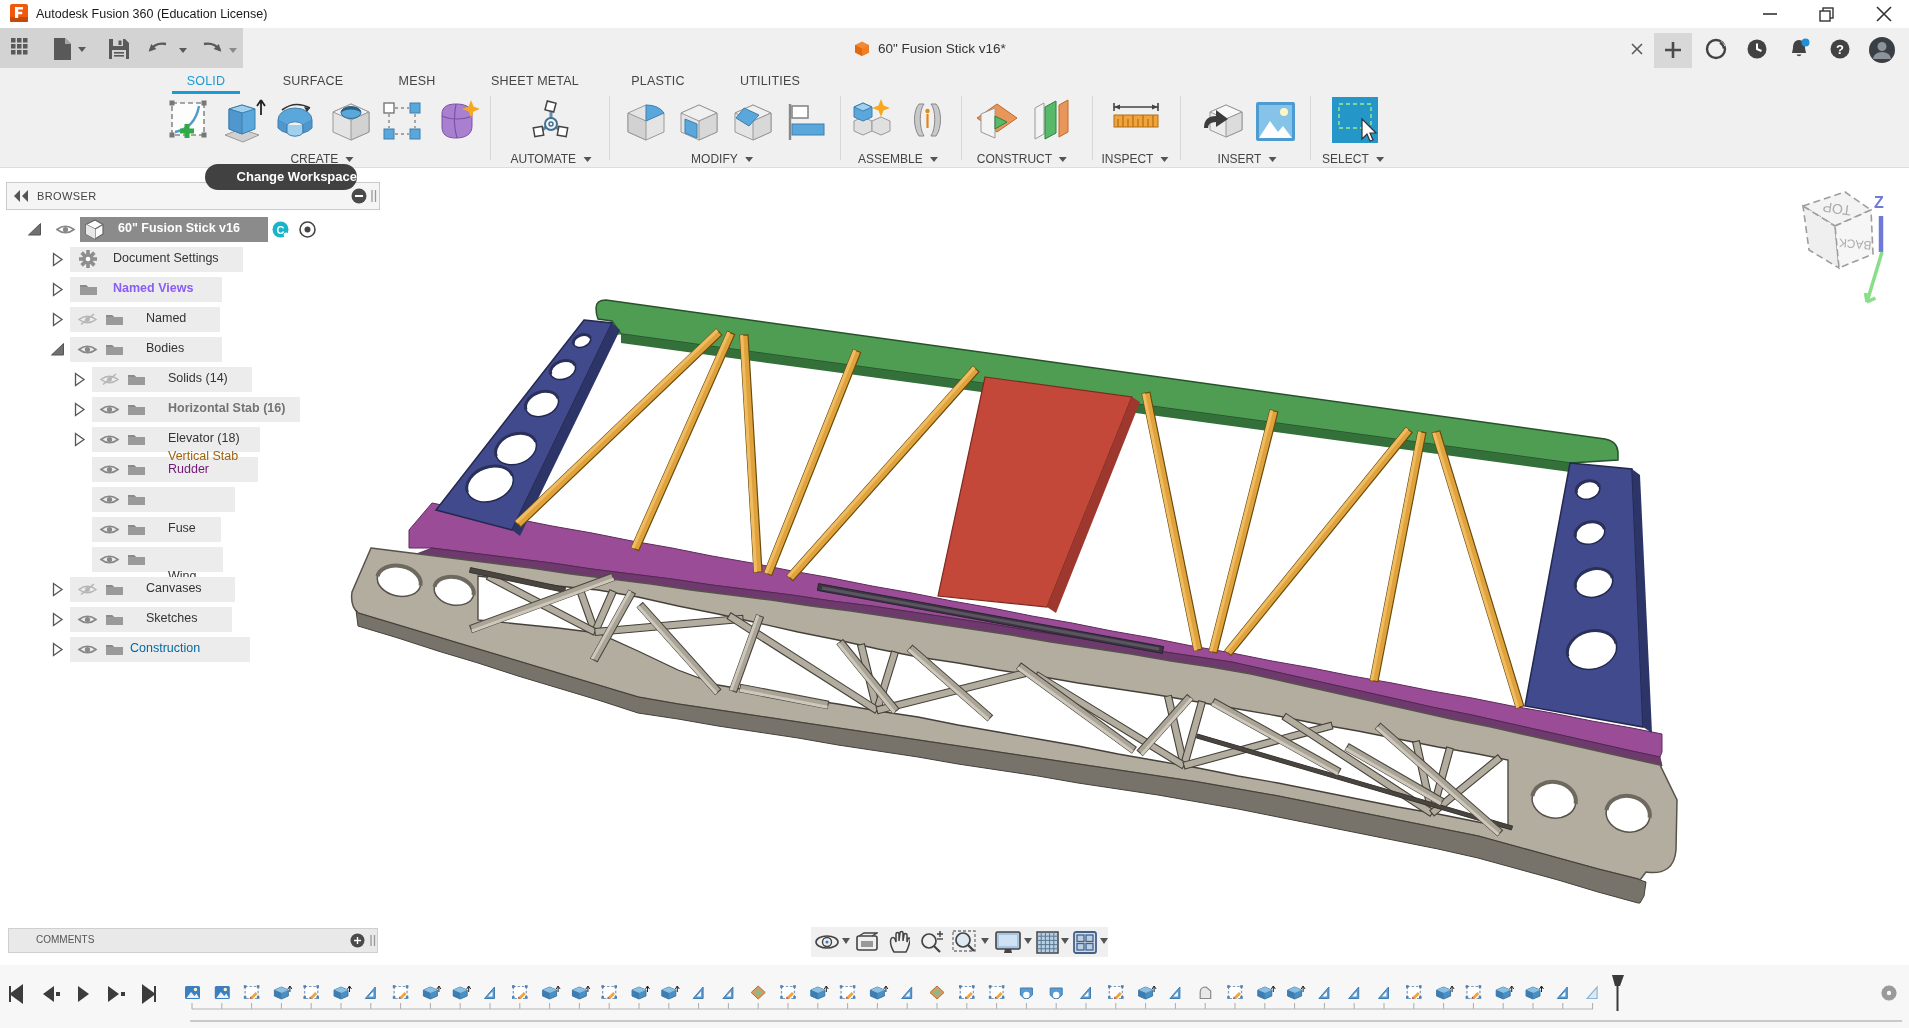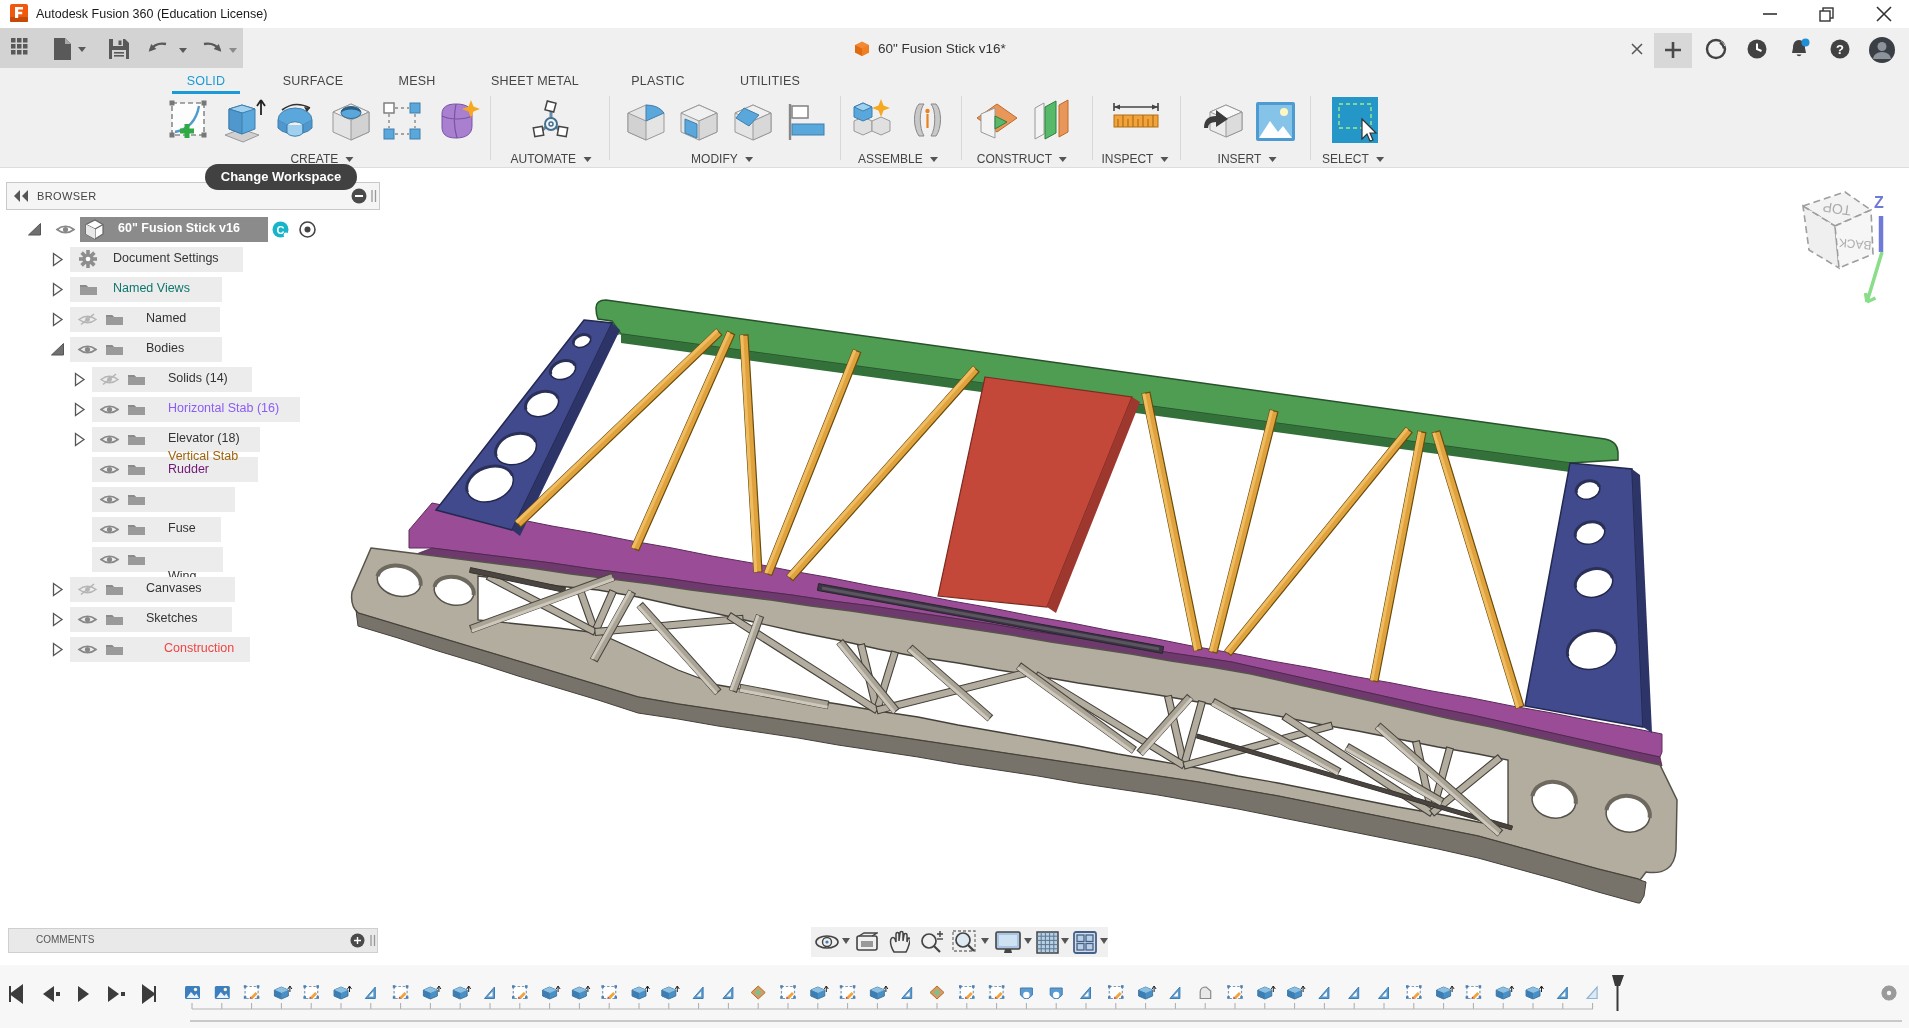--- a/index.html
+++ b/index.html
@@ -7,21 +7,21 @@
 #qat{left:0;top:28px;width:1909px;height:40px;background:#f0f0f0}
 #qatL{left:0;top:0;width:243px;height:40px;background:#d3d3d3}
 #ribbon{left:0;top:68px;width:1909px;height:100px;background:#f0f0f0;border-bottom:1px solid #ddd}
 .rtab{position:absolute;top:6px;font-size:12.5px;color:#444;transform:translateX(-50%);letter-spacing:0.2px}
 .rlabel{position:absolute;top:84px;font-size:12px;color:#444;transform:translateX(-50%);white-space:nowrap}
 .sep{position:absolute;top:28px;width:1px;height:64px;background:#d8d8d8}
 .caret{display:inline-block;width:0;height:0;border-left:4px solid transparent;border-right:4px solid transparent;border-top:5px solid #666;vertical-align:middle;margin-left:4px}
 #design{left:14px;top:12px;width:134px;height:78px;background:#e4e4e4;border-radius:3px;color:#333;font-size:13px;text-align:center;line-height:78px}
 .pill{position:absolute;height:25px;background:#ececec}
 .treetxt{position:absolute;font-size:12.5px;color:#333;white-space:nowrap}
-#tooltip{left:205px;top:164px;width:152px;height:26px;background:#414141;border-radius:13px;color:#fff;font-weight:bold;font-size:13px;text-align:center;line-height:26px;z-index:40}
+#tooltip{left:205px;top:164px;width:152px;height:26px;background:#414141;border-radius:13px;color:#fff;font-weight:bold;font-size:13px;text-align:right;line-height:26px;z-index:40}
 #browserhdr{left:6px;top:182px;width:374px;height:28px;background:#f5f5f5;border:1px solid #c9c9c9}
 #comments{left:8px;top:928px;width:370px;height:25px;background:#e9e9e9;border:1px solid #cfcfcf}
 #navbar{left:811px;top:927px;width:297px;height:30px;background:#f0f0f0}
 #timeline{left:0;top:965px;width:1909px;height:63px;background:#f7f7f7}
 .smallcap{font-size:10px;color:#555}
 </style>
 
 </head><body>
 <div id="titlebar" class="abs">
     <svg class="abs" style="left:10px;top:4px" width="20" height="20">
@@ -311,21 +311,21 @@
   </svg>
 <div class="treetxt" style="left:113px;top:251px;color:#333;font-weight:normal">Document Settings</div>
 <div class="pill" style="left:70px;top:277px;width:152px"></div>
 <svg class="abs" style="left:51px;top:282px" width="13" height="15">
     <path d="M2.5 1.5 L11 7.5 L2.5 13.5 Z" fill="#fdfdfd" stroke="#555" stroke-width="1.3"></path>
   </svg>
 <svg class="abs" style="left:79px;top:282px" width="19" height="14">
     <path d="M1 3 L7 3 L9 5 L18 5 L18 13 L1 13 Z" fill="#9a9a9a"></path>
     <path d="M1 3 L7 3 L9 5 L1 5 Z" fill="#8a8a8a"></path>
   </svg>
-<div class="treetxt" style="left:113px;top:281px;color:#0f766e;font-weight:normal">Named Views</div>
+<div class="treetxt" style="left:113px;top:281px;color:#8b5cf6;font-weight:bold">Named Views</div>
 <div class="pill" style="left:70px;top:307px;width:150px"></div>
 <svg class="abs" style="left:51px;top:312px" width="13" height="15">
     <path d="M2.5 1.5 L11 7.5 L2.5 13.5 Z" fill="#fdfdfd" stroke="#555" stroke-width="1.3"></path>
   </svg>
 <svg class="abs" style="left:77px;top:312px" width="21" height="15">
     <path d="M2 7.5 Q10.5 1 19 7.5 Q10.5 14 2 7.5 Z" fill="none" stroke="#b5b5b5" stroke-width="1.5"></path>
     <circle cx="10.5" cy="7.5" r="2.4" fill="#b5b5b5"></circle>
     <line x1="4" y1="12.5" x2="17" y2="2" stroke="#b5b5b5" stroke-width="1.6"></line>
   </svg>
 <svg class="abs" style="left:105px;top:312px" width="19" height="14">
@@ -365,21 +365,21 @@
     <path d="M2.5 1.5 L11 7.5 L2.5 13.5 Z" fill="#fdfdfd" stroke="#555" stroke-width="1.3"></path>
   </svg>
 <svg class="abs" style="left:99px;top:402px" width="21" height="15">
     <path d="M2 7.5 Q10.5 1 19 7.5 Q10.5 14 2 7.5 Z" fill="none" stroke="#888" stroke-width="1.6"></path>
     <circle cx="10.5" cy="7.5" r="2.6" fill="#888"></circle>
   </svg>
 <svg class="abs" style="left:127px;top:402px" width="19" height="14">
     <path d="M1 3 L7 3 L9 5 L18 5 L18 13 L1 13 Z" fill="#9a9a9a"></path>
     <path d="M1 3 L7 3 L9 5 L1 5 Z" fill="#8a8a8a"></path>
   </svg>
-<div class="treetxt" style="left:168px;top:401px;color:#8b5cf6;font-weight:normal">Horizontal Stab (16)</div>
+<div class="treetxt" style="left:168px;top:401px;color:#737373;font-weight:bold">Horizontal Stab (16)</div>
 <div class="pill" style="left:92px;top:427px;width:168px"></div>
 <svg class="abs" style="left:73px;top:432px" width="13" height="15">
     <path d="M2.5 1.5 L11 7.5 L2.5 13.5 Z" fill="#fdfdfd" stroke="#555" stroke-width="1.3"></path>
   </svg>
 <svg class="abs" style="left:99px;top:432px" width="21" height="15">
     <path d="M2 7.5 Q10.5 1 19 7.5 Q10.5 14 2 7.5 Z" fill="none" stroke="#888" stroke-width="1.6"></path>
     <circle cx="10.5" cy="7.5" r="2.6" fill="#888"></circle>
   </svg>
 <svg class="abs" style="left:127px;top:432px" width="19" height="14">
     <path d="M1 3 L7 3 L9 5 L18 5 L18 13 L1 13 Z" fill="#9a9a9a"></path>
@@ -458,21 +458,21 @@
     <path d="M2.5 1.5 L11 7.5 L2.5 13.5 Z" fill="#fdfdfd" stroke="#555" stroke-width="1.3"></path>
   </svg>
 <svg class="abs" style="left:77px;top:642px" width="21" height="15">
     <path d="M2 7.5 Q10.5 1 19 7.5 Q10.5 14 2 7.5 Z" fill="none" stroke="#888" stroke-width="1.6"></path>
     <circle cx="10.5" cy="7.5" r="2.6" fill="#888"></circle>
   </svg>
 <svg class="abs" style="left:105px;top:642px" width="19" height="14">
     <path d="M1 3 L7 3 L9 5 L18 5 L18 13 L1 13 Z" fill="#9a9a9a"></path>
     <path d="M1 3 L7 3 L9 5 L1 5 Z" fill="#8a8a8a"></path>
   </svg>
-<div class="treetxt" style="left:164px;top:641px;color:#ef4444;font-weight:normal">Construction</div>
+<div class="treetxt" style="left:130px;top:641px;color:#0369a1;font-weight:normal">Construction</div>
 <svg class="abs" style="left:0;top:0" width="1909" height="1028">
     <path d="M409 530 L432 503 L472 511 L512 518 L552 526 L592 533 L632 541 L672 548 L712 556 L752 563 L792 571 L832 578 L872 586 L912 593 L952 601 L992 608 L1032 616 L1072 623 L1112 631 L1152 638 L1192 646 L1232 653 L1272 661 L1312 668 L1352 676 L1392 683 L1432 691 L1472 698 L1512 706 L1552 713 L1592 721 L1632 728 L1662 734 L1662 752 L1660 757 L1632 751 L1592 742 L1552 733 L1512 724 L1472 715 L1432 707 L1392 698 L1352 689 L1312 680 L1272 671 L1232 662 L1192 656 L1152 650 L1112 643 L1072 637 L1032 631 L992 624 L952 618 L912 612 L872 606 L832 601 L792 595 L752 590 L712 585 L672 579 L632 574 L592 569 L552 563 L512 558 L472 553 L432 548 L409 548 Z" fill="#9b4c97" stroke="#5e2c5c" stroke-width="1"></path>
     <path d="M432 548 L472 553 L512 558 L552 563 L592 569 L632 574 L672 579 L712 585 L752 590 L792 595 L832 601 L872 606 L912 612 L952 618 L992 624 L1032 631 L1072 637 L1112 643 L1152 650 L1192 656 L1232 662 L1272 671 L1312 680 L1352 689 L1392 698 L1432 707 L1472 715 L1512 724 L1552 733 L1592 742 L1632 751 L1660 757 L1662 766 L1660 766 L1632 760 L1592 751 L1552 742 L1512 733 L1472 724 L1432 716 L1392 707 L1352 698 L1312 689 L1272 680 L1232 671 L1192 665 L1152 659 L1112 652 L1072 646 L1032 640 L992 633 L952 627 L912 621 L872 615 L832 610 L792 604 L752 599 L712 594 L672 588 L632 583 L592 578 L552 572 L512 567 L472 562 L432 557 L411 556 Z" fill="#6e3a6d" stroke="#4a2449" stroke-width="0.8"></path>
     <path d="M371 548 L411 553 L451 558 L491 563 L531 568 L571 574 L611 579 L651 584 L691 590 L731 595 L771 600 L811 606 L851 611 L891 617 L931 623 L971 629 L1011 635 L1051 642 L1091 648 L1131 654 L1171 661 L1211 667 L1251 674 L1291 683 L1331 692 L1371 701 L1411 710 L1451 719 L1491 727 L1531 736 L1571 745 L1611 754 L1651 763 L1660 765 L1677 800 L1676 850 Q1674 876 1646 872 L1640 880 L1640 880 L1638 879 L1598 869 L1558 858 L1518 847 L1478 836 L1438 828 L1398 820 L1358 812 L1318 804 L1278 796 L1238 789 L1198 782 L1158 776 L1118 770 L1078 764 L1038 758 L998 752 L958 746 L918 740 L878 734 L838 728 L798 722 L758 716 L718 710 L678 704 L638 697 L598 685 L558 673 L518 661 L478 649 L438 637 L398 625 L358 613 Q350 606 352 592 Z" fill="#b3ada0" stroke="#57534a" stroke-width="1.5"></path>
     <path d="M356 610 L358 613 L398 625 L438 637 L478 649 L518 661 L558 673 L598 685 L638 697 L678 704 L718 710 L758 716 L798 722 L838 728 L878 734 L918 740 L958 746 L998 752 L1038 758 L1078 764 L1118 770 L1158 776 L1198 782 L1238 789 L1278 796 L1318 804 L1358 812 L1398 820 L1438 828 L1478 836 L1518 847 L1558 858 L1598 869 L1638 879 L1640 880 L1646 882 L1644 896 L1640 903 L1638 903 L1598 892 L1558 880 L1518 869 L1478 858 L1438 849 L1398 841 L1358 833 L1318 825 L1278 817 L1238 809 L1198 802 L1158 795 L1118 789 L1078 783 L1038 776 L998 770 L958 764 L918 757 L878 751 L838 745 L798 738 L758 732 L718 726 L678 719 L638 713 L598 700 L558 688 L518 676 L478 663 L438 651 L398 638 L358 626 Z" fill="#78736a" stroke="#45413a" stroke-width="1"></path>
     <path d="M478 576 L518 581 L558 586 L598 590 L638 597 L678 606 L718 614 L758 623 L798 632 L838 640 L878 649 L918 657 L958 663 L998 670 L1038 676 L1078 683 L1118 689 L1158 695 L1198 702 L1238 709 L1278 716 L1318 724 L1358 731 L1398 739 L1438 747 L1478 754 L1508 760 L1508 828 L1478 822 L1438 814 L1398 807 L1358 799 L1318 791 L1278 783 L1238 776 L1198 768 L1158 761 L1118 754 L1078 746 L1038 739 L998 732 L958 725 L918 717 L878 711 L838 704 L798 698 L758 692 L718 685 L678 670 L638 651 L598 633 L558 628 L518 624 L478 620 Z" fill="#ffffff" stroke="#45413a" stroke-width="1.3"></path>
     <polygon points="598.3,630.8 582.3,585.9 575.7,588.3 591.7,633.2" fill="#b3ada0" stroke="#45413a" stroke-width="1.1"></polygon>
     <polygon points="598.2,633.4 616.2,592.6 609.8,589.8 591.8,630.6" fill="#b3ada0" stroke="#45413a" stroke-width="1.1"></polygon>
     <polygon points="596.6,628.9 489.6,573.1 486.4,579.3 593.4,635.1" fill="#b3ada0" stroke="#45413a" stroke-width="1.1"></polygon>
     <polygon points="595.3,635.5 743.3,622.3 742.7,615.3 594.7,628.5" fill="#b3ada0" stroke="#45413a" stroke-width="1.1"></polygon>

